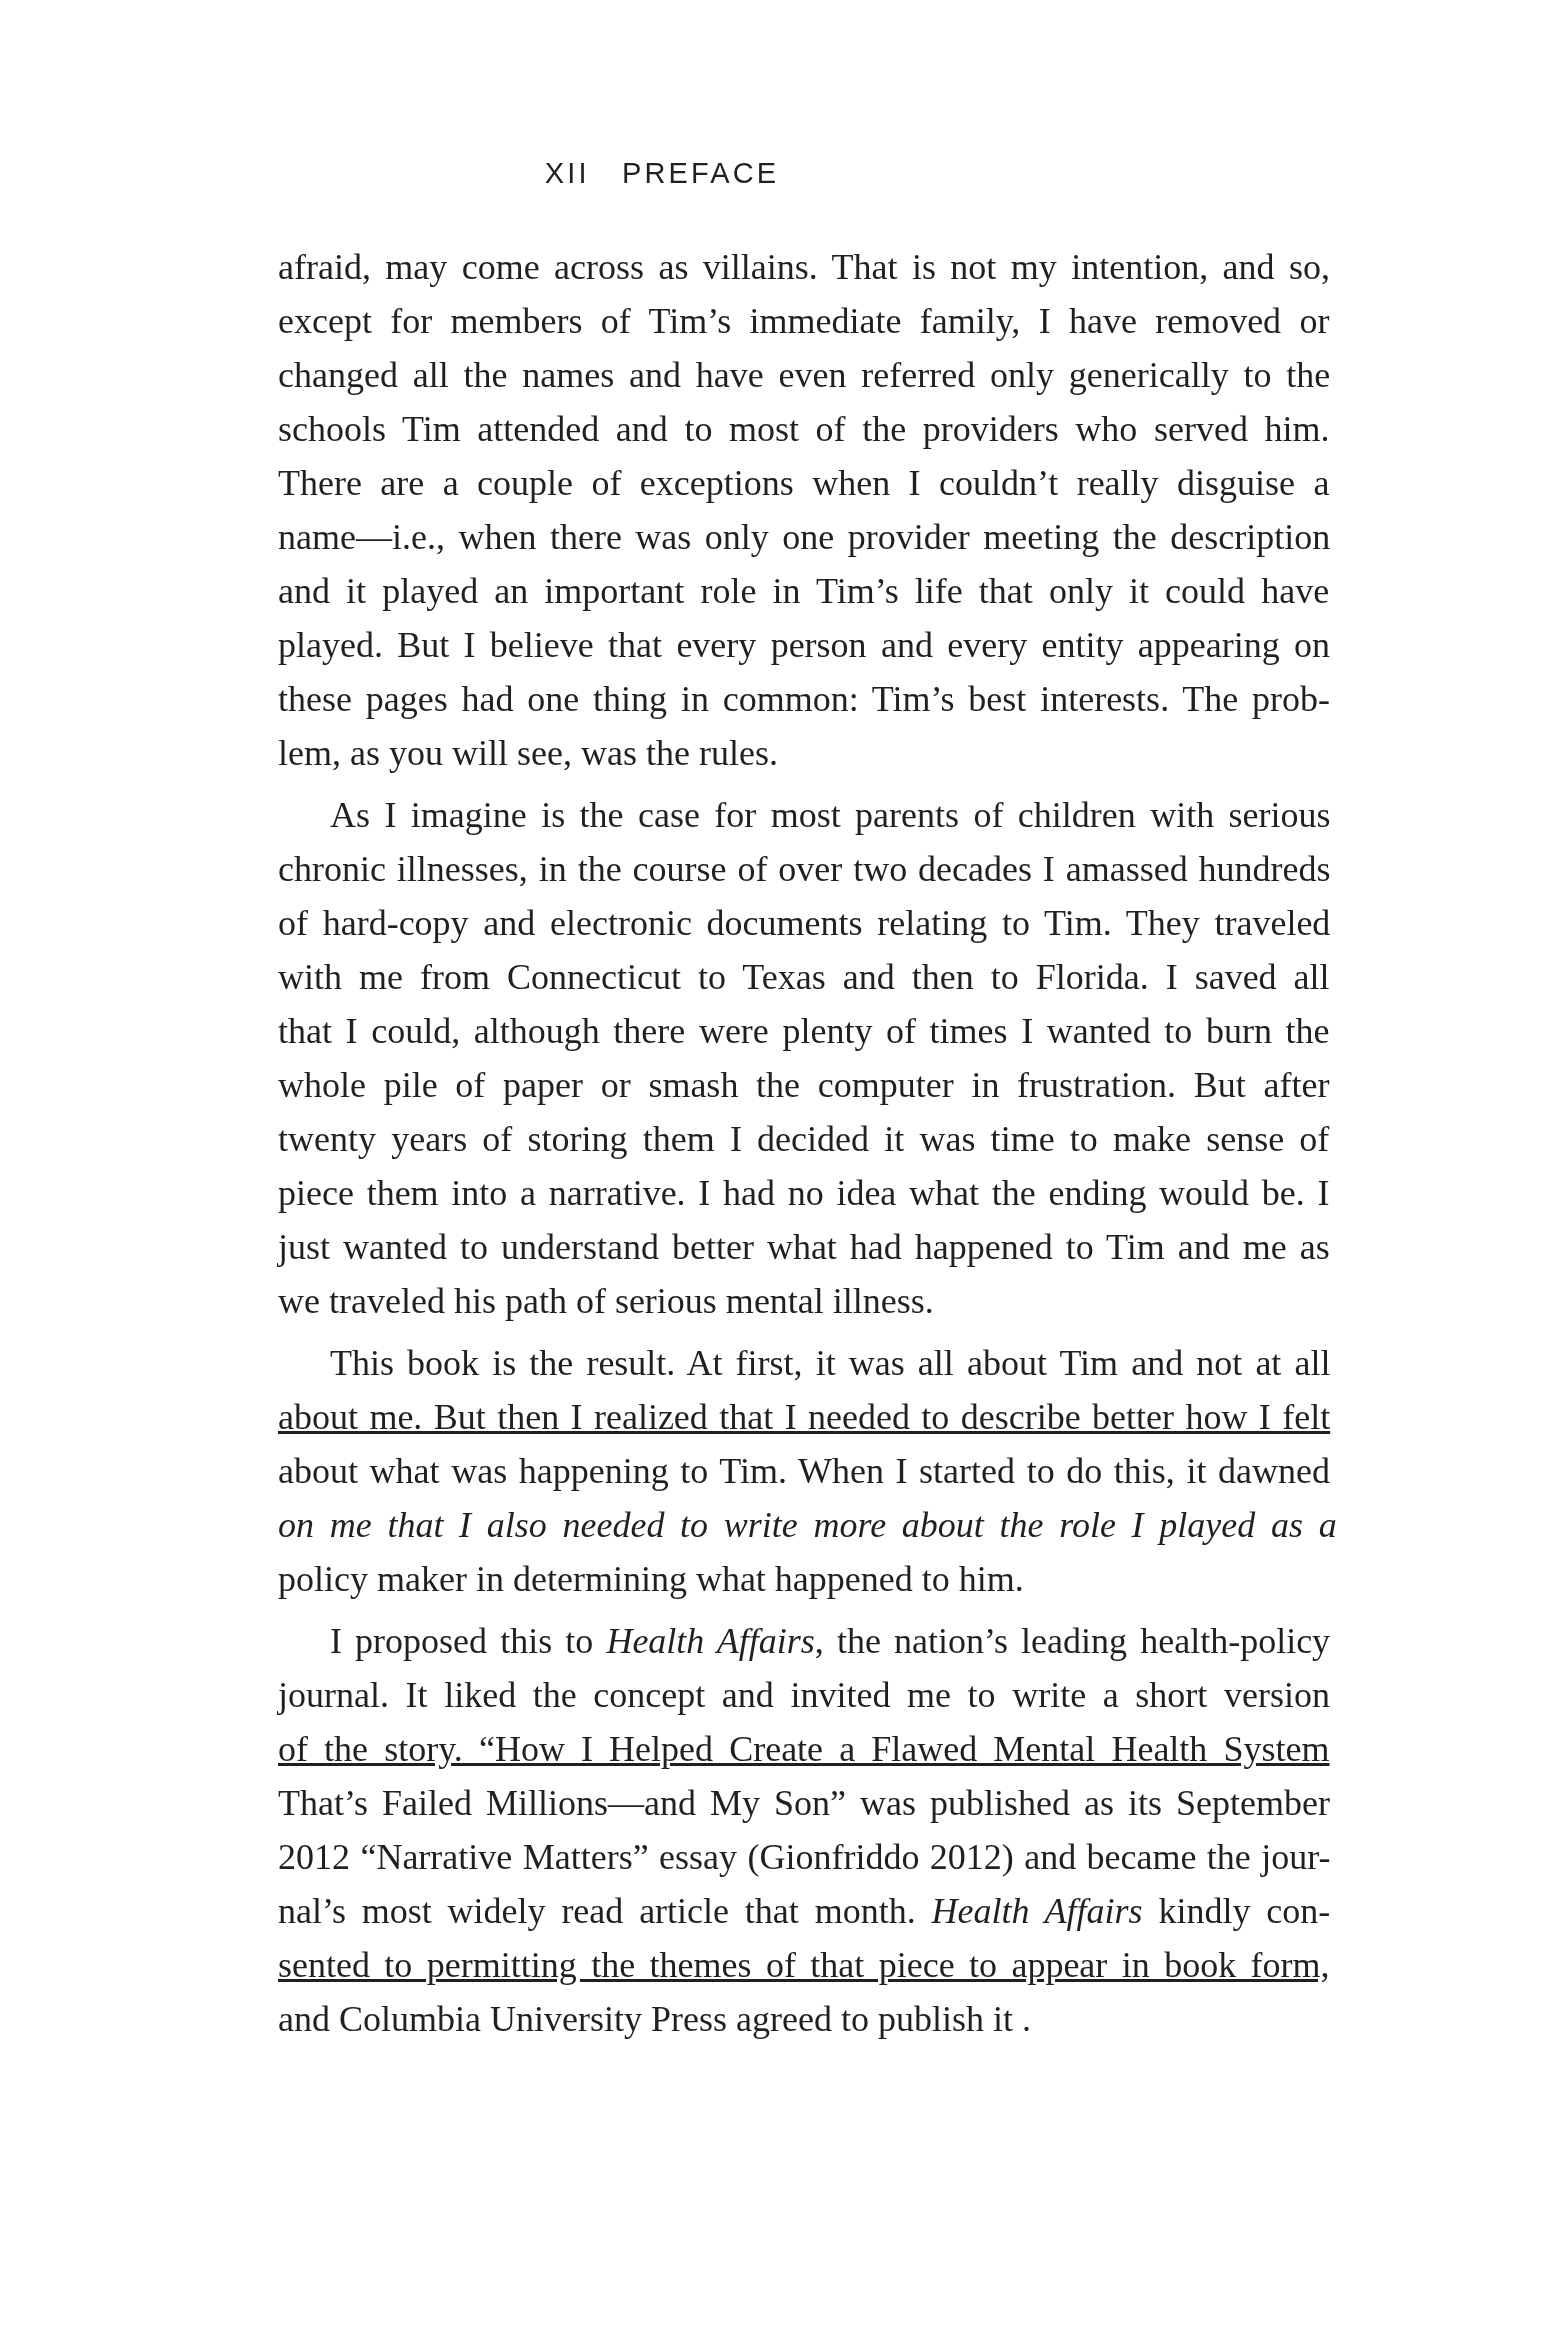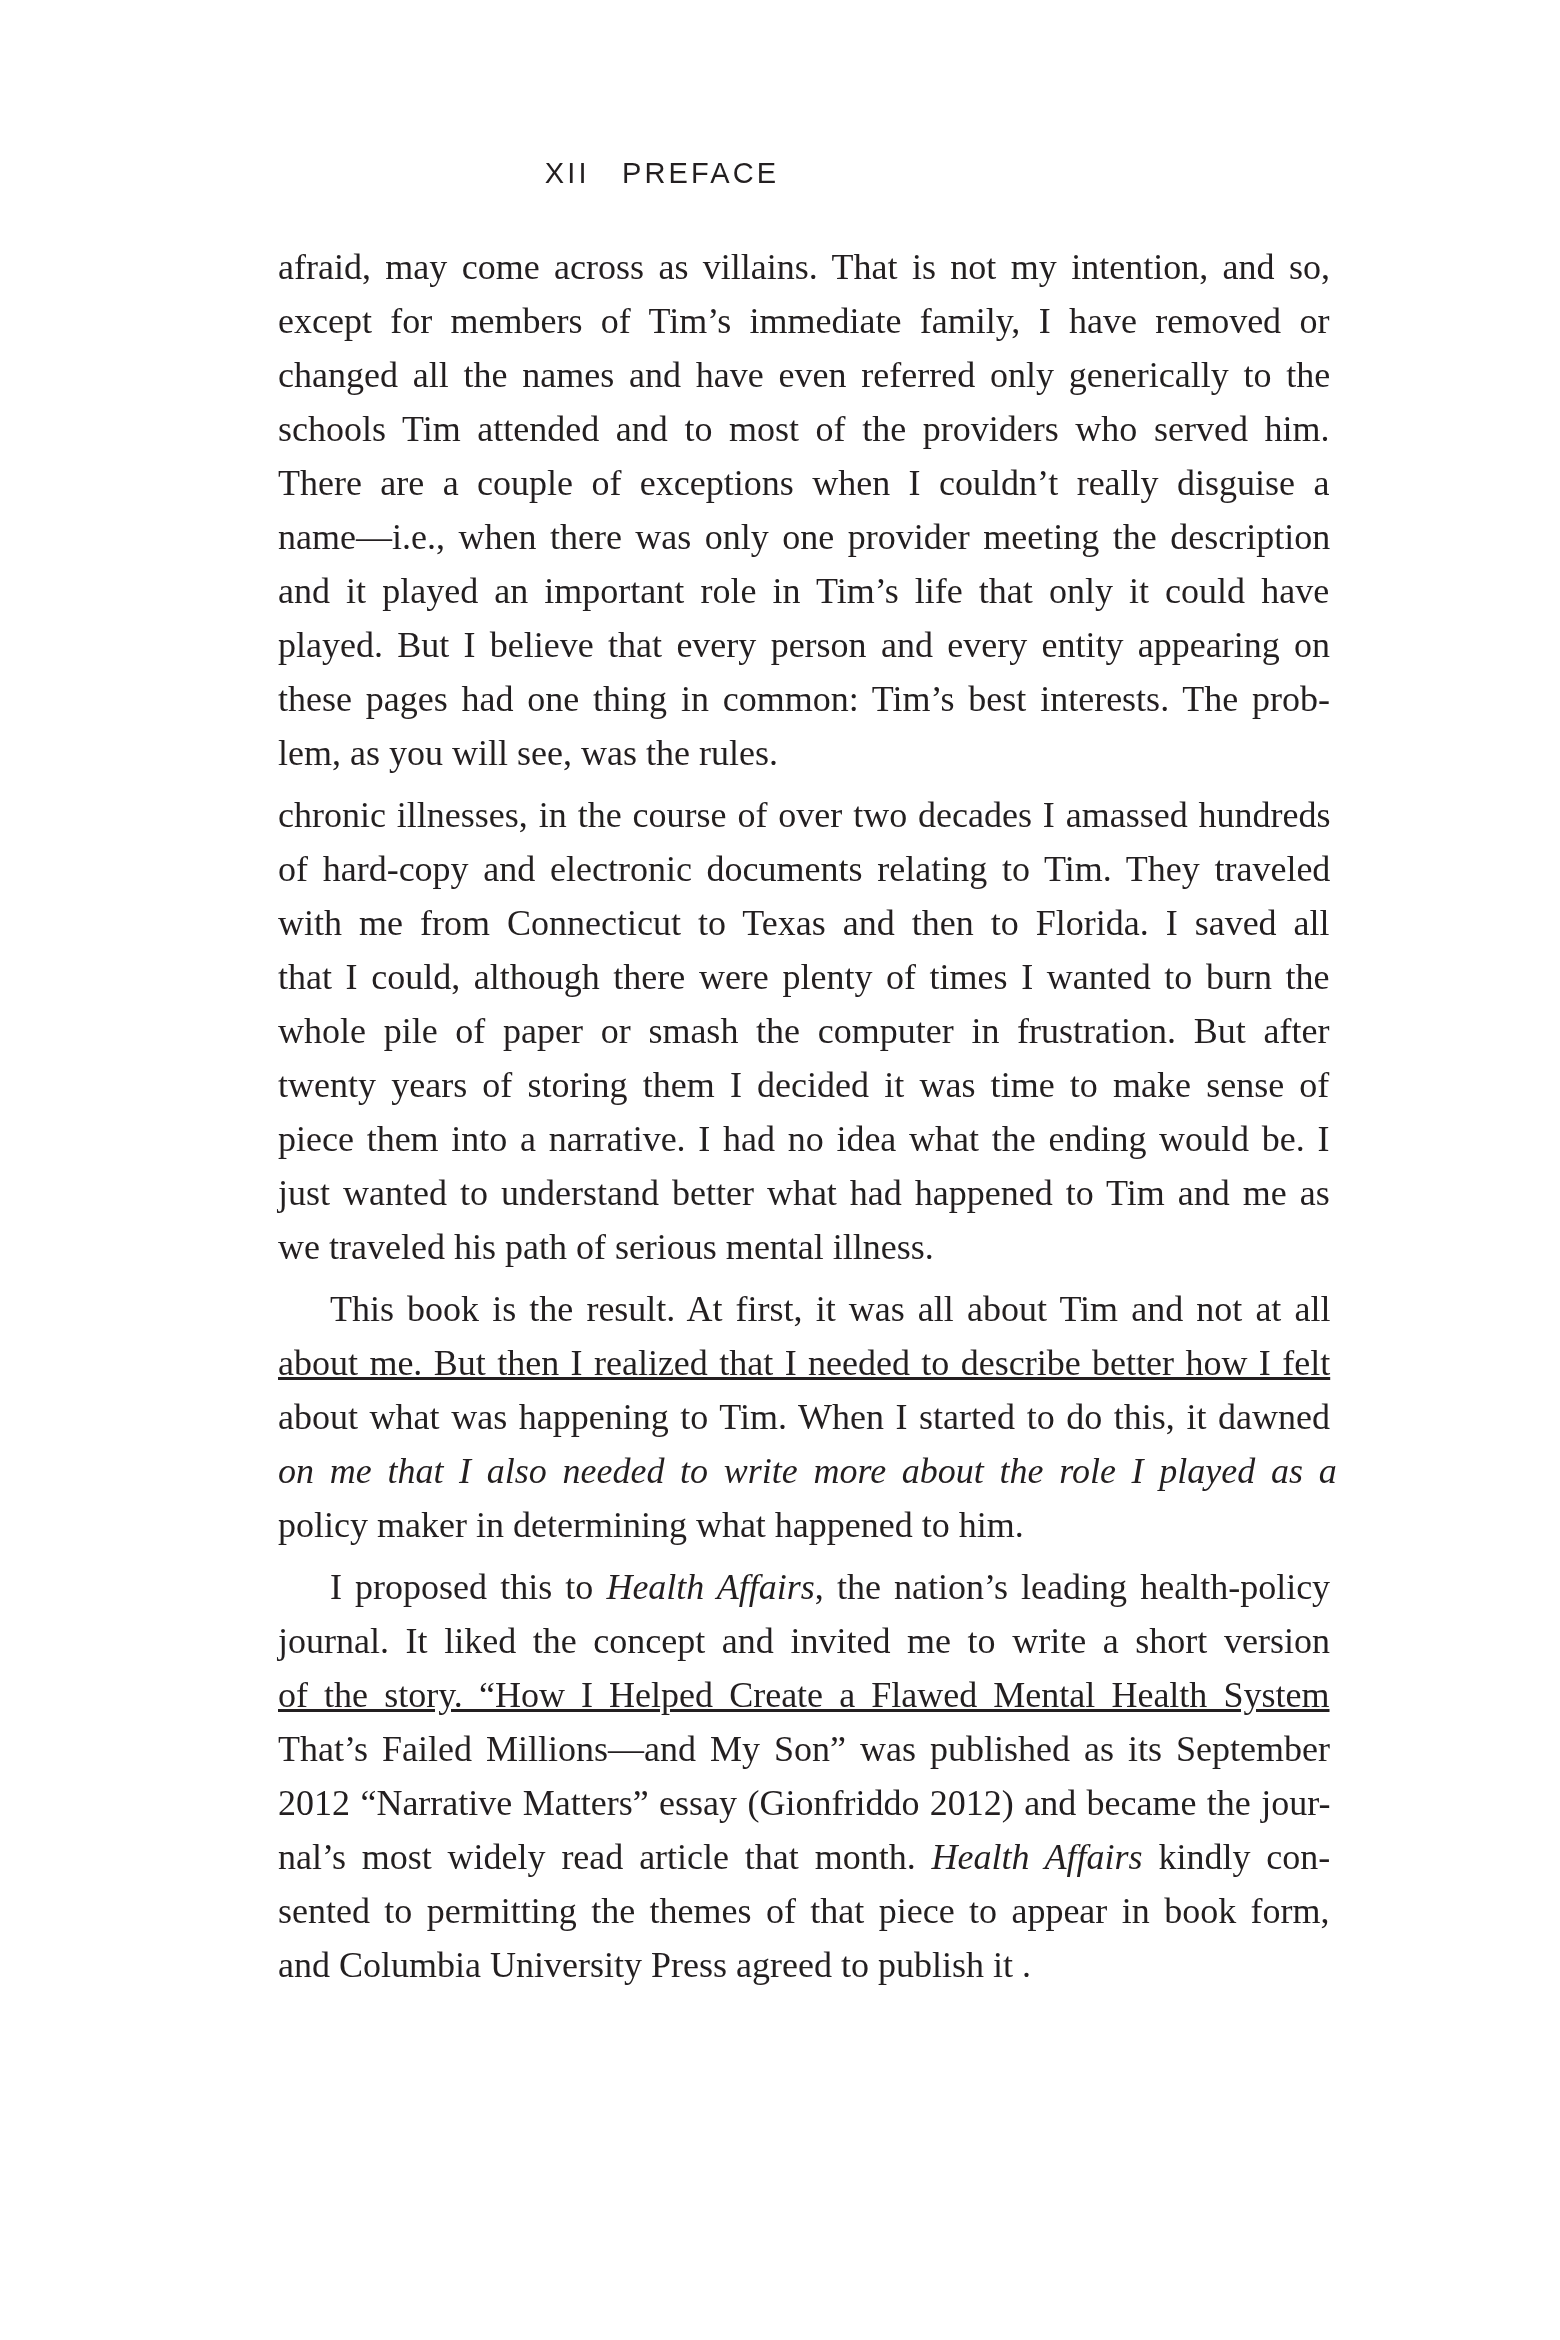--- a/index.html
+++ b/index.html
@@ -79,20 +79,21 @@
       <span class="line" style="text-align: left; text-align-last: left; white-space: nowrap; word-spacing: 5.8px;"><span>changed all the names and have even referred only generically to the</span></span>
       <span class="line" style="text-align: left; text-align-last: left; white-space: nowrap; word-spacing: 7.6px;"><span>schools Tim attended and to most of the providers who served him.</span></span>
       <span class="line" style="text-align: left; text-align-last: left; white-space: nowrap; word-spacing: 9.4px;"><span>There are a couple of exceptions when I couldn’t really disguise a</span></span>
       <span class="line" style="text-align: left; text-align-last: left; white-space: nowrap; word-spacing: 4.5px;"><span>name—i.e., when there was only one provider meeting the description</span></span>
       <span class="line" style="text-align: left; text-align-last: left; white-space: nowrap; word-spacing: 7.1px;"><span>and it played an important role in Tim’s life that only it could have</span></span>
       <span class="line" style="text-align: left; text-align-last: left; white-space: nowrap; word-spacing: 5.3px;"><span>played. But I believe that every person and every entity appearing on</span></span>
       <span class="line" style="text-align: left; text-align-last: left; white-space: nowrap; word-spacing: 4.8px;"><span>these pages had one thing in common: Tim’s best interests. The prob-</span></span>
       <span class="line last" style="text-align: left; text-align-last: left; white-space: nowrap;"><span>lem, as you will see, was the rules.</span></span>
     </div>
     <div class="paragraph">
+      <span class="line indent" style="text-align: left; text-align-last: left; white-space: nowrap; word-spacing: 5.4px;"><span>As I imagine is the case for most parents of children with serious</span></span>
       <span class="line" style="text-align: left; text-align-last: left; white-space: nowrap; word-spacing: 1.9px;"><span>chronic illnesses, in the course of over two decades I amassed hundreds</span></span>
       <span class="line" style="text-align: left; text-align-last: left; white-space: nowrap; word-spacing: 5.7px;"><span>of hard-copy and electronic documents relating to Tim. They traveled</span></span>
       <span class="line" style="text-align: left; text-align-last: left; white-space: nowrap; word-spacing: 8px;"><span>with me from Connecticut to Texas and then to Florida. I saved all</span></span>
       <span class="line" style="text-align: left; text-align-last: left; white-space: nowrap; word-spacing: 4.6px;"><span>that I could, although there were plenty of times I wanted to burn the</span></span>
       <span class="line" style="text-align: left; text-align-last: left; white-space: nowrap; word-spacing: 8.7px;"><span>whole pile of paper or smash the computer in frustration. But after</span></span>
       <span class="line" style="text-align: left; text-align-last: left; white-space: nowrap; word-spacing: 6.2px;"><span>twenty years of storing them I decided it was time to make sense of</span></span>
       <span class="line" style="text-align: left; text-align-last: left; white-space: nowrap; word-spacing: 3.7px;"><span>piece them into a narrative. I had no idea what the ending would be. I</span></span>
       <span class="line" style="text-align: left; text-align-last: left; white-space: nowrap; word-spacing: 4px;"><span>just wanted to understand better what had happened to Tim and me as</span></span>
       <span class="line last" style="text-align: left; text-align-last: left; white-space: nowrap;"><span>we traveled his path of serious mental illness.</span></span>
     </div>
@@ -103,17 +104,17 @@
       <span class="line" style="text-align: left; text-align-last: left; white-space: nowrap; word-spacing: 6.7px; font-style: italic;"><span>on me that I also needed to write more about the role I played as a</span></span>
       <span class="line last" style="text-align: left; text-align-last: left; white-space: nowrap;"><span>policy maker in determining what happened to him.</span></span>
     </div>
     <div class="paragraph">
       <span class="line indent" style="text-align: left; text-align-last: left; white-space: nowrap; word-spacing: 4.1px;"><span>I proposed this to </span><em>Health Affairs</em><span>, the nation’s leading health-policy</span></span>
       <span class="line" style="text-align: left; text-align-last: left; white-space: nowrap; word-spacing: 7.6px;"><span>journal. It liked the concept and invited me to write a short version</span></span>
       <span class="line" style="text-align: left; text-align-last: left; white-space: nowrap; word-spacing: 7.1px; text-decoration: underline;"><span>of the story. “How I Helped Create a Flawed Mental Health System</span></span>
       <span class="line" style="text-align: left; text-align-last: left; white-space: nowrap; word-spacing: 5px;"><span>That’s Failed Millions—and My Son” was published as its September</span></span>
       <span class="line" style="text-align: left; text-align-last: left; white-space: nowrap; word-spacing: 1.4px;"><span>2012 “Narrative Matters” essay (Gionfriddo 2012) and became the jour-</span></span>
       <span class="line" style="text-align: left; text-align-last: left; white-space: nowrap; word-spacing: 6.8px;"><span>nal’s most widely read article that month. </span><em>Health Affairs</em><span> kindly con-</span></span>
-      <span class="line" style="text-align: center; text-align-last: left; white-space: nowrap; word-spacing: 5.4px;"><span>sented to permitting the themes of that piece to appear in book form,</span></span>
+      <span class="line" style="text-align: center; text-align-last: left; white-space: nowrap; word-spacing: 5.4px; text-decoration: underline;"><span>sented to permitting the themes of that piece to appear in book form,</span></span>
       <span class="line last" style="text-align: left; text-align-last: left; white-space: nowrap;"><span>and Columbia University Press agreed to publish it .</span></span>
     </div>
   </div>
 
 
 </body></html>

